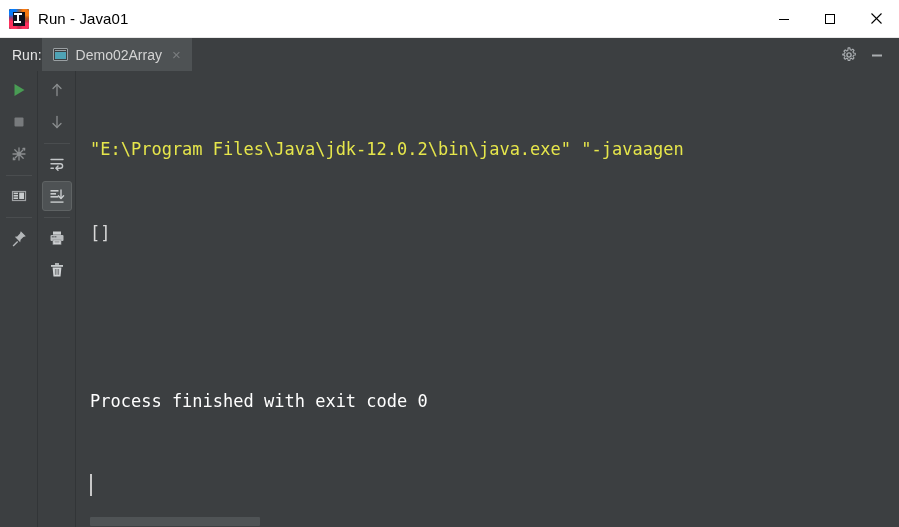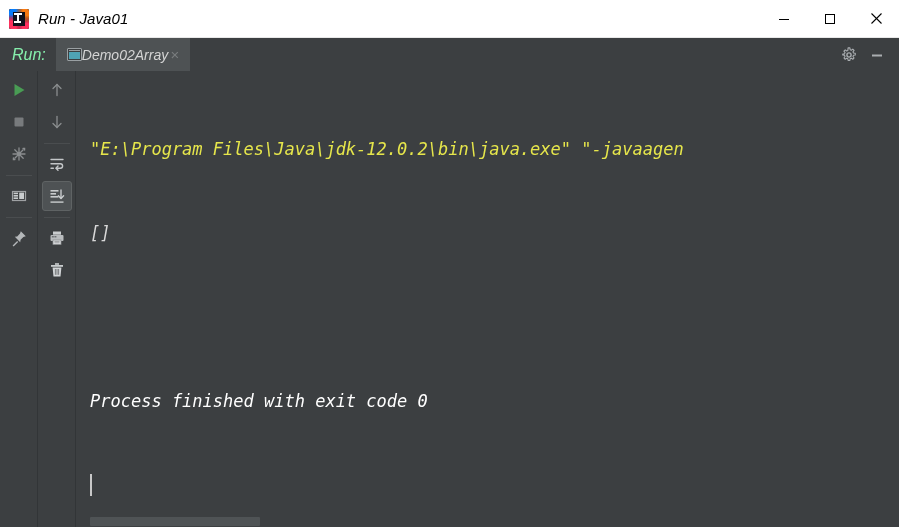--- a/index.html
+++ b/index.html
@@ -12,21 +12,20 @@
     height: 527px;
     overflow: hidden;
     font-family: "Liberation Sans", sans-serif;
   }
   #app {
     position: relative;
     width: 899px;
     height: 527px;
     background: #3c3f41;
     overflow: hidden;
-    font-style: italic;
   }
 
   
   .titlebar {
     position: absolute;
     left: 0; top: 0;
     width: 899px;
     height: 38px;
     background: #ffffff;
     border-bottom: 1px solid #e8e8e8;
@@ -108,30 +107,30 @@
     height: 33px;
     background: #3c3f41;
     display: flex;
     align-items: stretch;
     box-sizing: border-box;
   }
   .run-label {
     display: flex;
     align-items: center;
     padding-left: 12px;
-    padding-right: 10px;
-    font-size: 16px;
-    color: #86efac;
+    font-size: 14px;
+    color: #e5e5e5;
     white-space: nowrap;
   }
   .tab {
     display: flex;
     align-items: center;
     background: #4e5254;
     padding: 0 9px 0 11px;
+    gap: 8px;
     box-sizing: border-box;
   }
   .tab-label {
     font-size: 14px;
     color: #d4d4d4;
     white-space: nowrap;
   }
   .tab-close {
     font-size: 15px;
     color: #7a7d7f;

